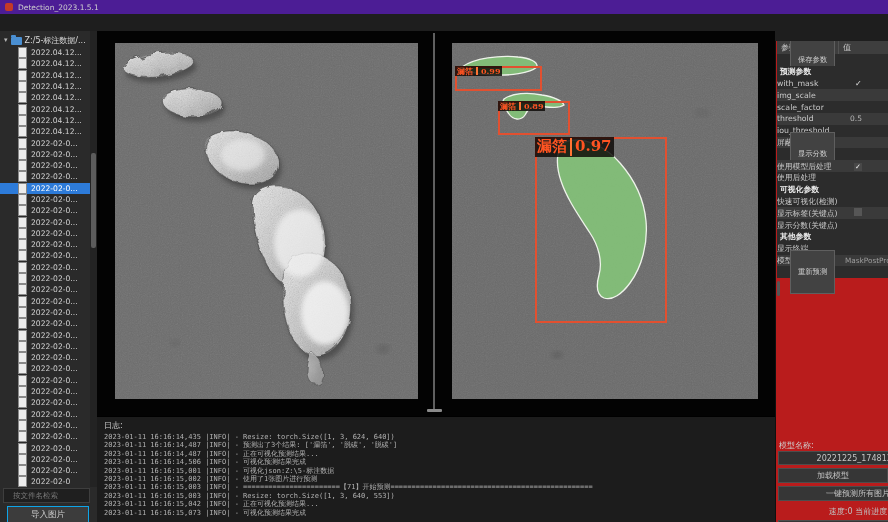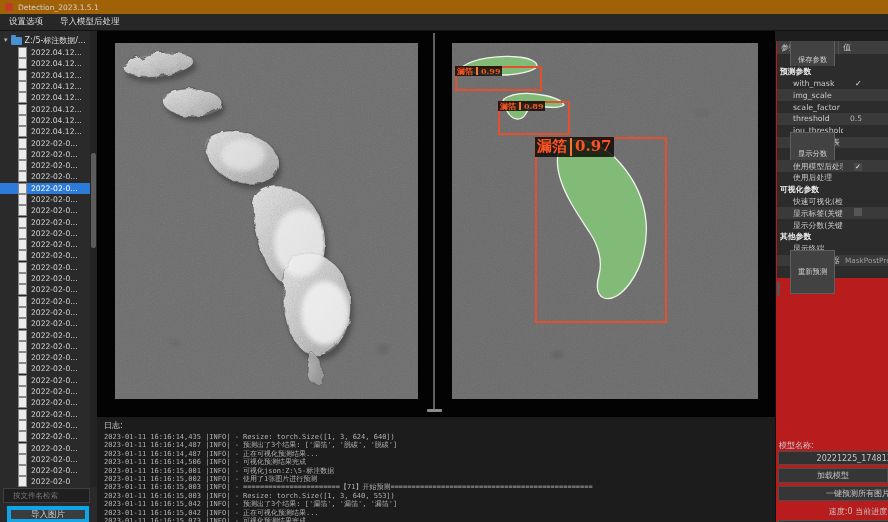--- a/index.html
+++ b/index.html
@@ -1,19 +1,19 @@
 <!DOCTYPE html>
 <html><head>
 <meta charset="utf-8">
 <style>
   html,body{margin:0;padding:0;background:#111;}
   #app{position:relative;width:888px;height:522px;background:#1e1e1e;overflow:hidden;
        font-family:"DejaVu Sans",sans-serif;-webkit-font-smoothing:antialiased;}
   
-  .titlebar{position:absolute;left:0;top:0;width:888px;height:14px;background:#a16207;
+  .titlebar{position:absolute;left:0;top:0;width:888px;height:14px;background:#4c1d95;
             display:flex;align-items:center;gap:5px;padding-left:5px;box-sizing:border-box;}
   .app-icon{width:8px;height:8px;background:#c43a28;border-radius:2px;flex:none;}
   .title{font-size:7.5px;color:#cfcfcf;white-space:nowrap;}
   .menubar{position:absolute;left:0;top:14px;width:888px;height:17px;background:#272727;
            border-bottom:1px solid #121212;display:flex;align-items:center;gap:17px;
            padding-left:9px;box-sizing:border-box;}
   .menu-item{font-size:8.5px;color:#dedede;white-space:nowrap;cursor:default;}
   
   .left-panel{position:absolute;left:0;top:31px;width:97px;height:491px;background:#2a2a2a;overflow:hidden;}
   .tree{position:absolute;left:0;top:3px;width:90px;height:454px;overflow:hidden;}
@@ -25,21 +25,21 @@
   .tree-item{display:flex;height:11.3px;align-items:center;gap:4px;padding-left:18px;
              font-size:7.6px;color:#d2d2d2;white-space:nowrap;cursor:default;}
   .tree-item .ficon{width:7px;height:9px;background:#ececec;border:0.5px solid #888;flex:none;}
   .tree-item.selected{background:#2d7bd9;color:#fff;}
   .tree-scrollbar{position:absolute;right:0px;top:0;width:7px;height:456px;background:#232323;}
   .tree-thumb{position:absolute;left:1px;top:122px;width:5px;height:95px;background:#5c5c5c;border-radius:2px;}
   .search-input{position:absolute;left:3px;top:457px;width:87px;height:15px;background:#1f1f1f;
                 border:1px solid #3e3e3e;color:#ddd;font-size:7.5px;padding:0 9px;box-sizing:border-box;outline:none;}
   .search-input::placeholder{color:#7a7a7a;}
   .import-btn{position:absolute;left:7px;top:475px;width:82px;height:17px;background:#3c3c3c;
-              border:4px solid #0ea5e9;color:#cfcfcf;font-size:8.5px;display:flex;align-items:center;
+              border:1px solid #0ea5e9;color:#cfcfcf;font-size:8.5px;display:flex;align-items:center;
               justify-content:center;box-sizing:border-box;cursor:default;}
   
   .main{position:absolute;left:97px;top:31px;width:678px;height:491px;background:#030303;overflow:hidden;}
   .img-canvas{position:absolute;overflow:hidden;background:#6b6b6b;}
   #left-image{left:18px;top:12px;width:303px;height:356px;}
   #right-image{left:355px;top:12px;width:306px;height:356px;}
   .splitter{position:absolute;left:336px;top:2px;width:2px;height:377px;background:#5f5f5f;}
   .splitter-nub{position:absolute;left:330px;top:378px;width:15px;height:3px;background:#8a8a8a;border-radius:1px;}
   
   .det-box{position:absolute;border:2px solid #e25030;box-sizing:border-box;margin-top:13px;}
@@ -57,21 +57,21 @@
   .right-panel{position:absolute;left:775px;top:41px;width:113px;height:491px;background:#b91c1c;
                border-left:1px solid #101010;box-sizing:border-box;overflow:hidden;}
   .p-header{position:absolute;left:1px;top:0;width:111px;height:13px;background:#3e3e3e;
             display:flex;align-items:center;font-size:8px;color:#c9c9c9;}
   .p-header .c1{padding-left:4px;width:61px;box-sizing:border-box;}
   .p-header .c2{padding-left:4px;border-left:1px solid #525252;height:100%;display:flex;align-items:center;flex:1;}
   .p-rows{position:absolute;left:1px;top:13px;width:111px;display:flex;flex-direction:column;}
   .p-row{height:11.8px;flex:none;display:flex;align-items:center;font-size:7.8px;color:#c9c9c9;background:#2c2c2c;}
   .p-rows > .p-row:nth-child(even):not(.section){background:#3a3a3a;}
   .p-row.section{font-weight:bold;color:#ececec;padding-left:3px;box-sizing:border-box;}
-  .p-row .p-label{padding-left:16px;flex:1;white-space:nowrap;overflow:hidden;}
+  .p-row .p-label{flex:1;white-space:nowrap;overflow:hidden;}
   .p-row .p-val{width:45px;flex:none;font-size:7.5px;color:#b5b5b5;white-space:nowrap;overflow:hidden;}
   .p-val .check{color:#e2e2e2;font-size:8px;padding-left:12px;}
   .p-val .txt{padding-left:7px;}
   .p-val .raw{padding-left:2px;color:#9f9f9f;font-size:7.3px;}
   .cbox{width:8px;height:8px;background:#565656;display:inline-flex;align-items:center;justify-content:center;
         font-size:7px;color:#efefef;margin-left:11px;}
   .cbox.checked{background:#484848;}
   .p-btn{margin-left:13px;height:10px;padding:16px 7px;background:#424242;border:1px solid #5f5f5f;
          color:#cfcfcf;font-size:7.3px;display:flex;align-items:center;justify-content:center;cursor:default;}
   .p-scroll-thumb{position:absolute;left:1px;top:240px;width:3px;height:15px;background:#555;border-radius:1.5px;}
@@ -89,24 +89,20 @@
 </head>
 <body>
 
 <div id="app">
 
   <div class="titlebar">
     <div class="app-icon"></div>
     <div class="title">Detection_2023.1.5.1</div>
   </div>
 
-  <div class="menubar">
-    <span class="menu-item">设置选项</span>
-    <span class="menu-item">导入模型后处理</span>
-  </div>
 
   <div class="left-panel">
     <div class="tree">
       <div class="tree-root">
         <span class="arrow">▾</span>
         <span class="folder"></span>
         <span>Z:/5-标注数据/...</span>
       </div>
       <div id="tree-items">
           <div class="tree-item">
@@ -392,21 +388,20 @@
       <div class="log-title">日志:</div>
       <div id="log-lines">
           <div class="log-line">2023-01-11 16:16:14,435 |INFO| - Resize: torch.Size([1, 3, 624, 640])</div>
           <div class="log-line">2023-01-11 16:16:14,487 |INFO| - 预测出了3个结果: ['漏箔', '脱碳', '脱碳']</div>
           <div class="log-line">2023-01-11 16:16:14,487 |INFO| - 正在可视化预测结果...</div>
           <div class="log-line">2023-01-11 16:16:14,506 |INFO| - 可视化预测结果完成</div>
           <div class="log-line">2023-01-11 16:16:15,001 |INFO| - 可视化json:Z:\5-标注数据</div>
           <div class="log-line">2023-01-11 16:16:15,002 |INFO| - 使用了1张图片进行预测</div>
           <div class="log-line">2023-01-11 16:16:15,003 |INFO| - =======================【71】开始预测================================================</div>
           <div class="log-line">2023-01-11 16:16:15,003 |INFO| - Resize: torch.Size([1, 3, 640, 553])</div>
-          <div class="log-line">2023-01-11 16:16:15,042 |INFO| - 预测出了3个结果: ['漏箔', '漏箔', '漏箔']</div>
           <div class="log-line">2023-01-11 16:16:15,042 |INFO| - 正在可视化预测结果...</div>
           <div class="log-line">2023-01-11 16:16:15,073 |INFO| - 可视化预测结果完成</div>
         </div>
     </div>
   </div>
 
   <div class="right-panel">
     <div class="p-header">
       <span class="c1">参数</span>
       <span class="c2">值</span>

